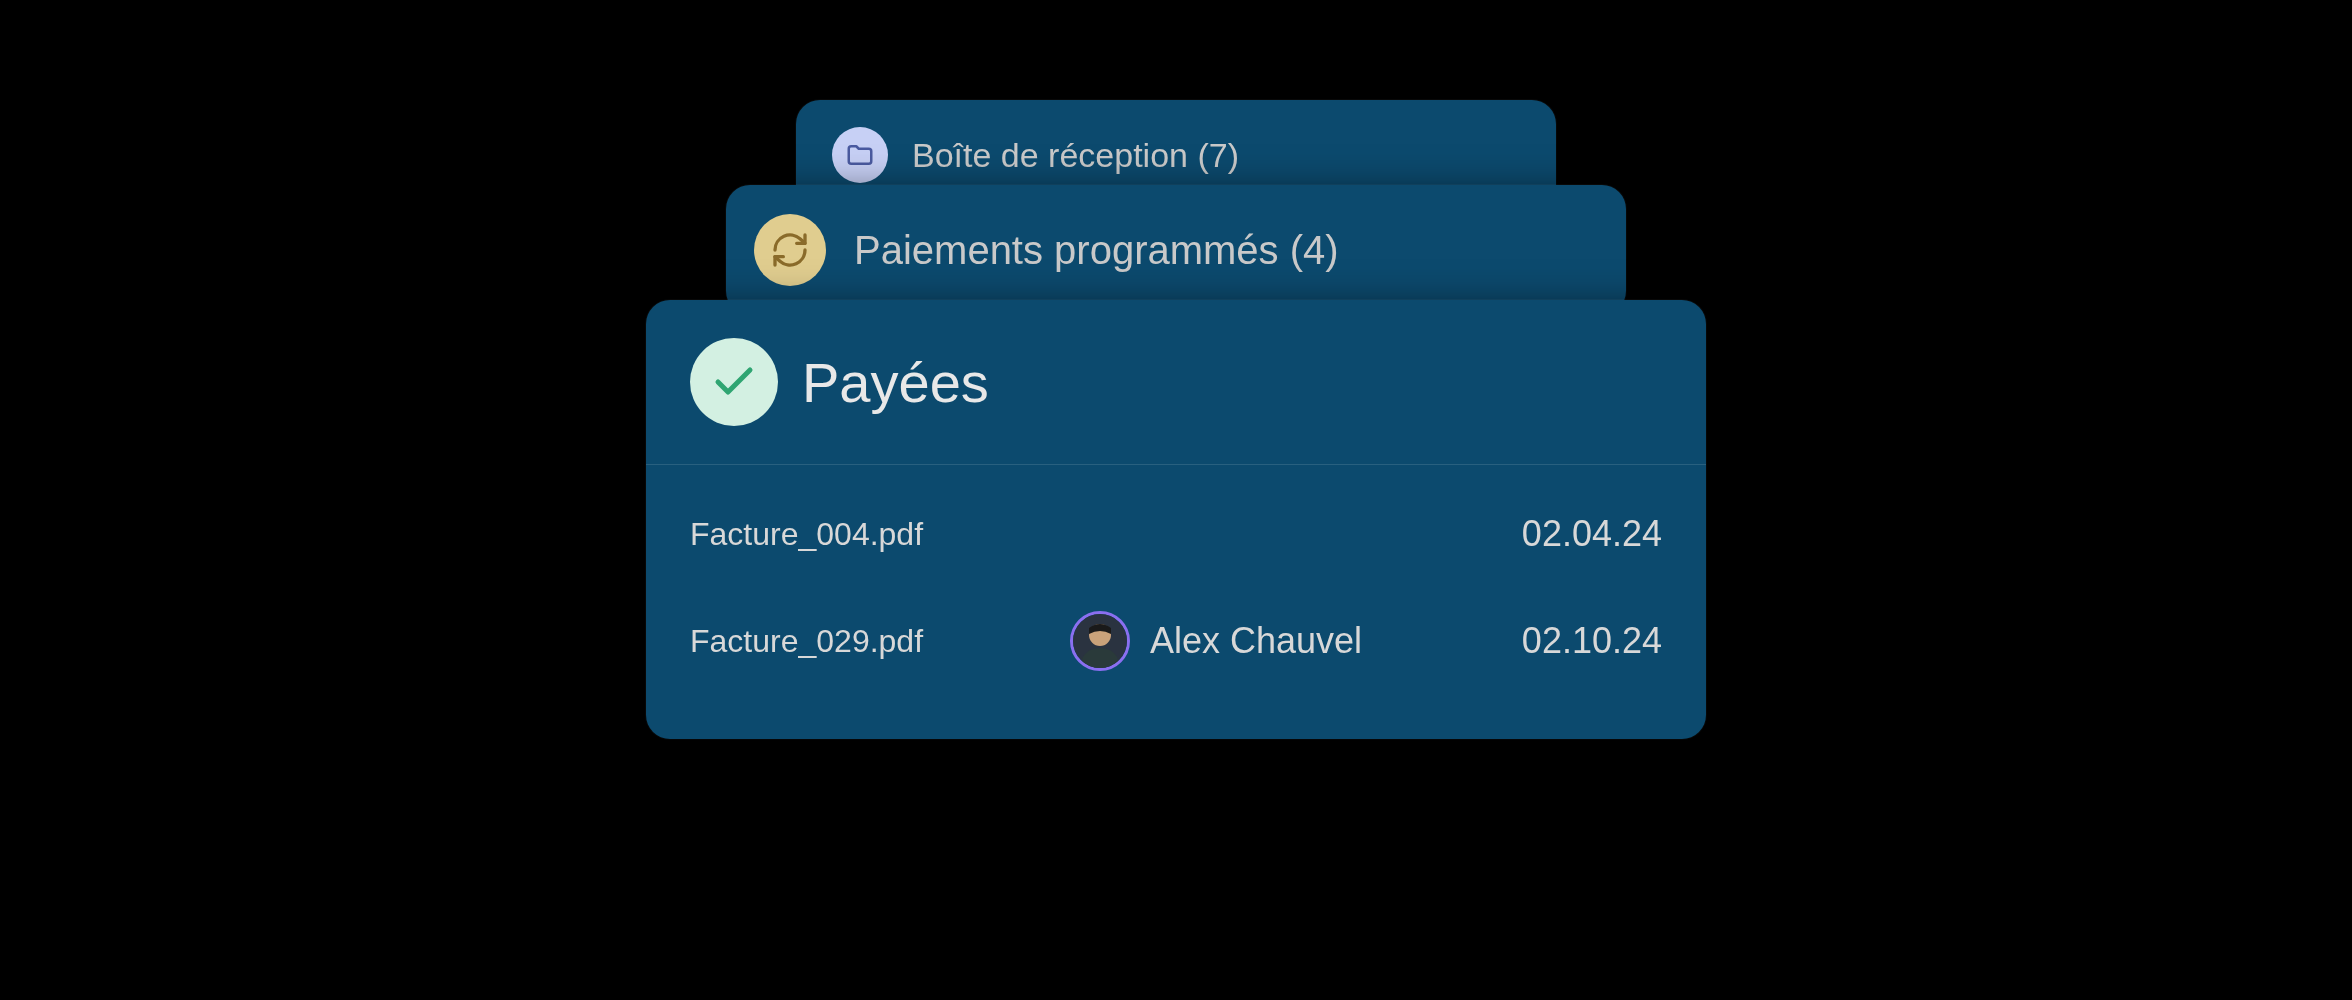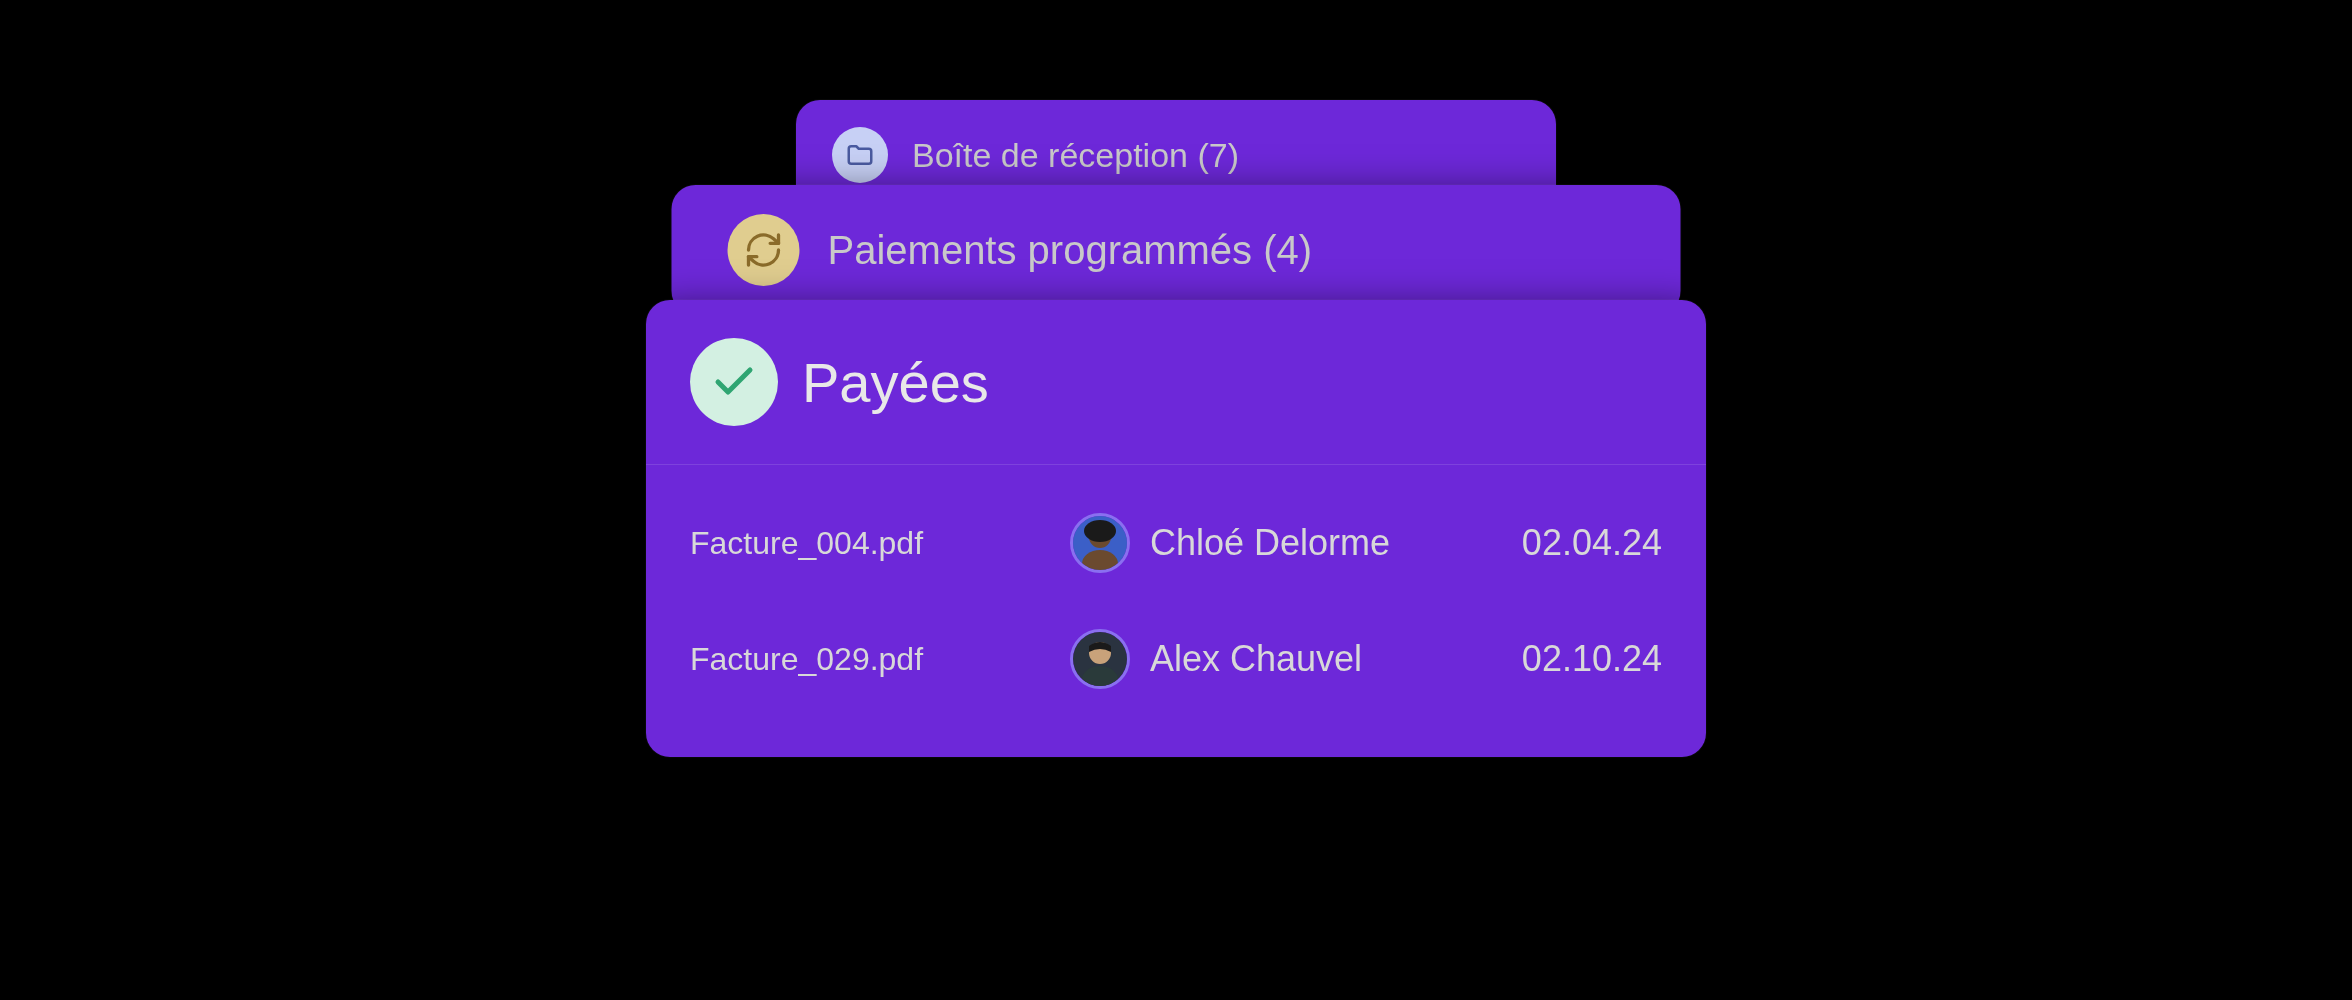--- a/index.html
+++ b/index.html
@@ -18,46 +18,46 @@
     .stack-container {
       position: absolute;
       left: 50%;
       top: 50%;
       transform: translate(-50%, -50%);
       width: 1100px;
       height: 800px;
     }
     .card {
       position: absolute;
-      background: #6d28d9;
+      background: #0c4a6e;
       border-radius: 24px;
       box-shadow: 0 8px 40px rgba(0,0,0,0.6), 0 0 0 1px rgba(255,255,255,0.04);
     }
     
     .card-inbox {
       width: 760px;
       left: 50%;
       transform: translateX(-50%);
       top: 0;
       height: 110px;
       display: flex;
       align-items: center;
       padding: 0 36px;
       gap: 24px;
     }
     
     .card-scheduled {
-      width: 1009px;
+      width: 900px;
       left: 50%;
       transform: translateX(-50%);
       top: 85px;
       height: 130px;
       display: flex;
       align-items: center;
-      padding: 0 56px;
+      padding: 0 28px;
       gap: 28px;
     }
     
     .card-paid {
       width: 1060px;
       left: 50%;
       transform: translateX(-50%);
       top: 200px;
       padding-bottom: 40px;
     }
@@ -179,31 +179,20 @@
         <svg width="48" height="48" viewBox="0 0 24 24" fill="none" stroke="#2fa572" stroke-width="2.5" stroke-linecap="round" stroke-linejoin="round">
           <polyline points="4 12 9 17 20 6"></polyline>
         </svg>
       </div>
       <div class="card-title">Payées</div>
     </div>
     <div class="rows">
 
       <div class="row">
         <div class="row-file">Facture_004.pdf</div>
-        <div class="row-person">
-          <div class="avatar">
-            <svg width="54" height="54" viewBox="0 0 54 54">
-              <rect width="54" height="54" fill="#3b5fc7"></rect>
-              <circle cx="27" cy="21" r="11" fill="#6b4a2f"></circle>
-              <ellipse cx="27" cy="48" rx="18" ry="14" fill="#6b4a2f"></ellipse>
-              <ellipse cx="27" cy="15" rx="16" ry="11" fill="#1a1a1a"></ellipse>
-            </svg>
-          </div>
-          <div class="row-name">Chloé Delorme</div>
-        </div>
         <div class="row-date">02.04.24</div>
       </div>
 
       <div class="row">
         <div class="row-file">Facture_029.pdf</div>
         <div class="row-person">
           <div class="avatar">
             <svg width="54" height="54" viewBox="0 0 54 54">
               <rect width="54" height="54" fill="#2a3340"></rect>
               <circle cx="27" cy="21" r="11" fill="#c9a27a"></circle>

